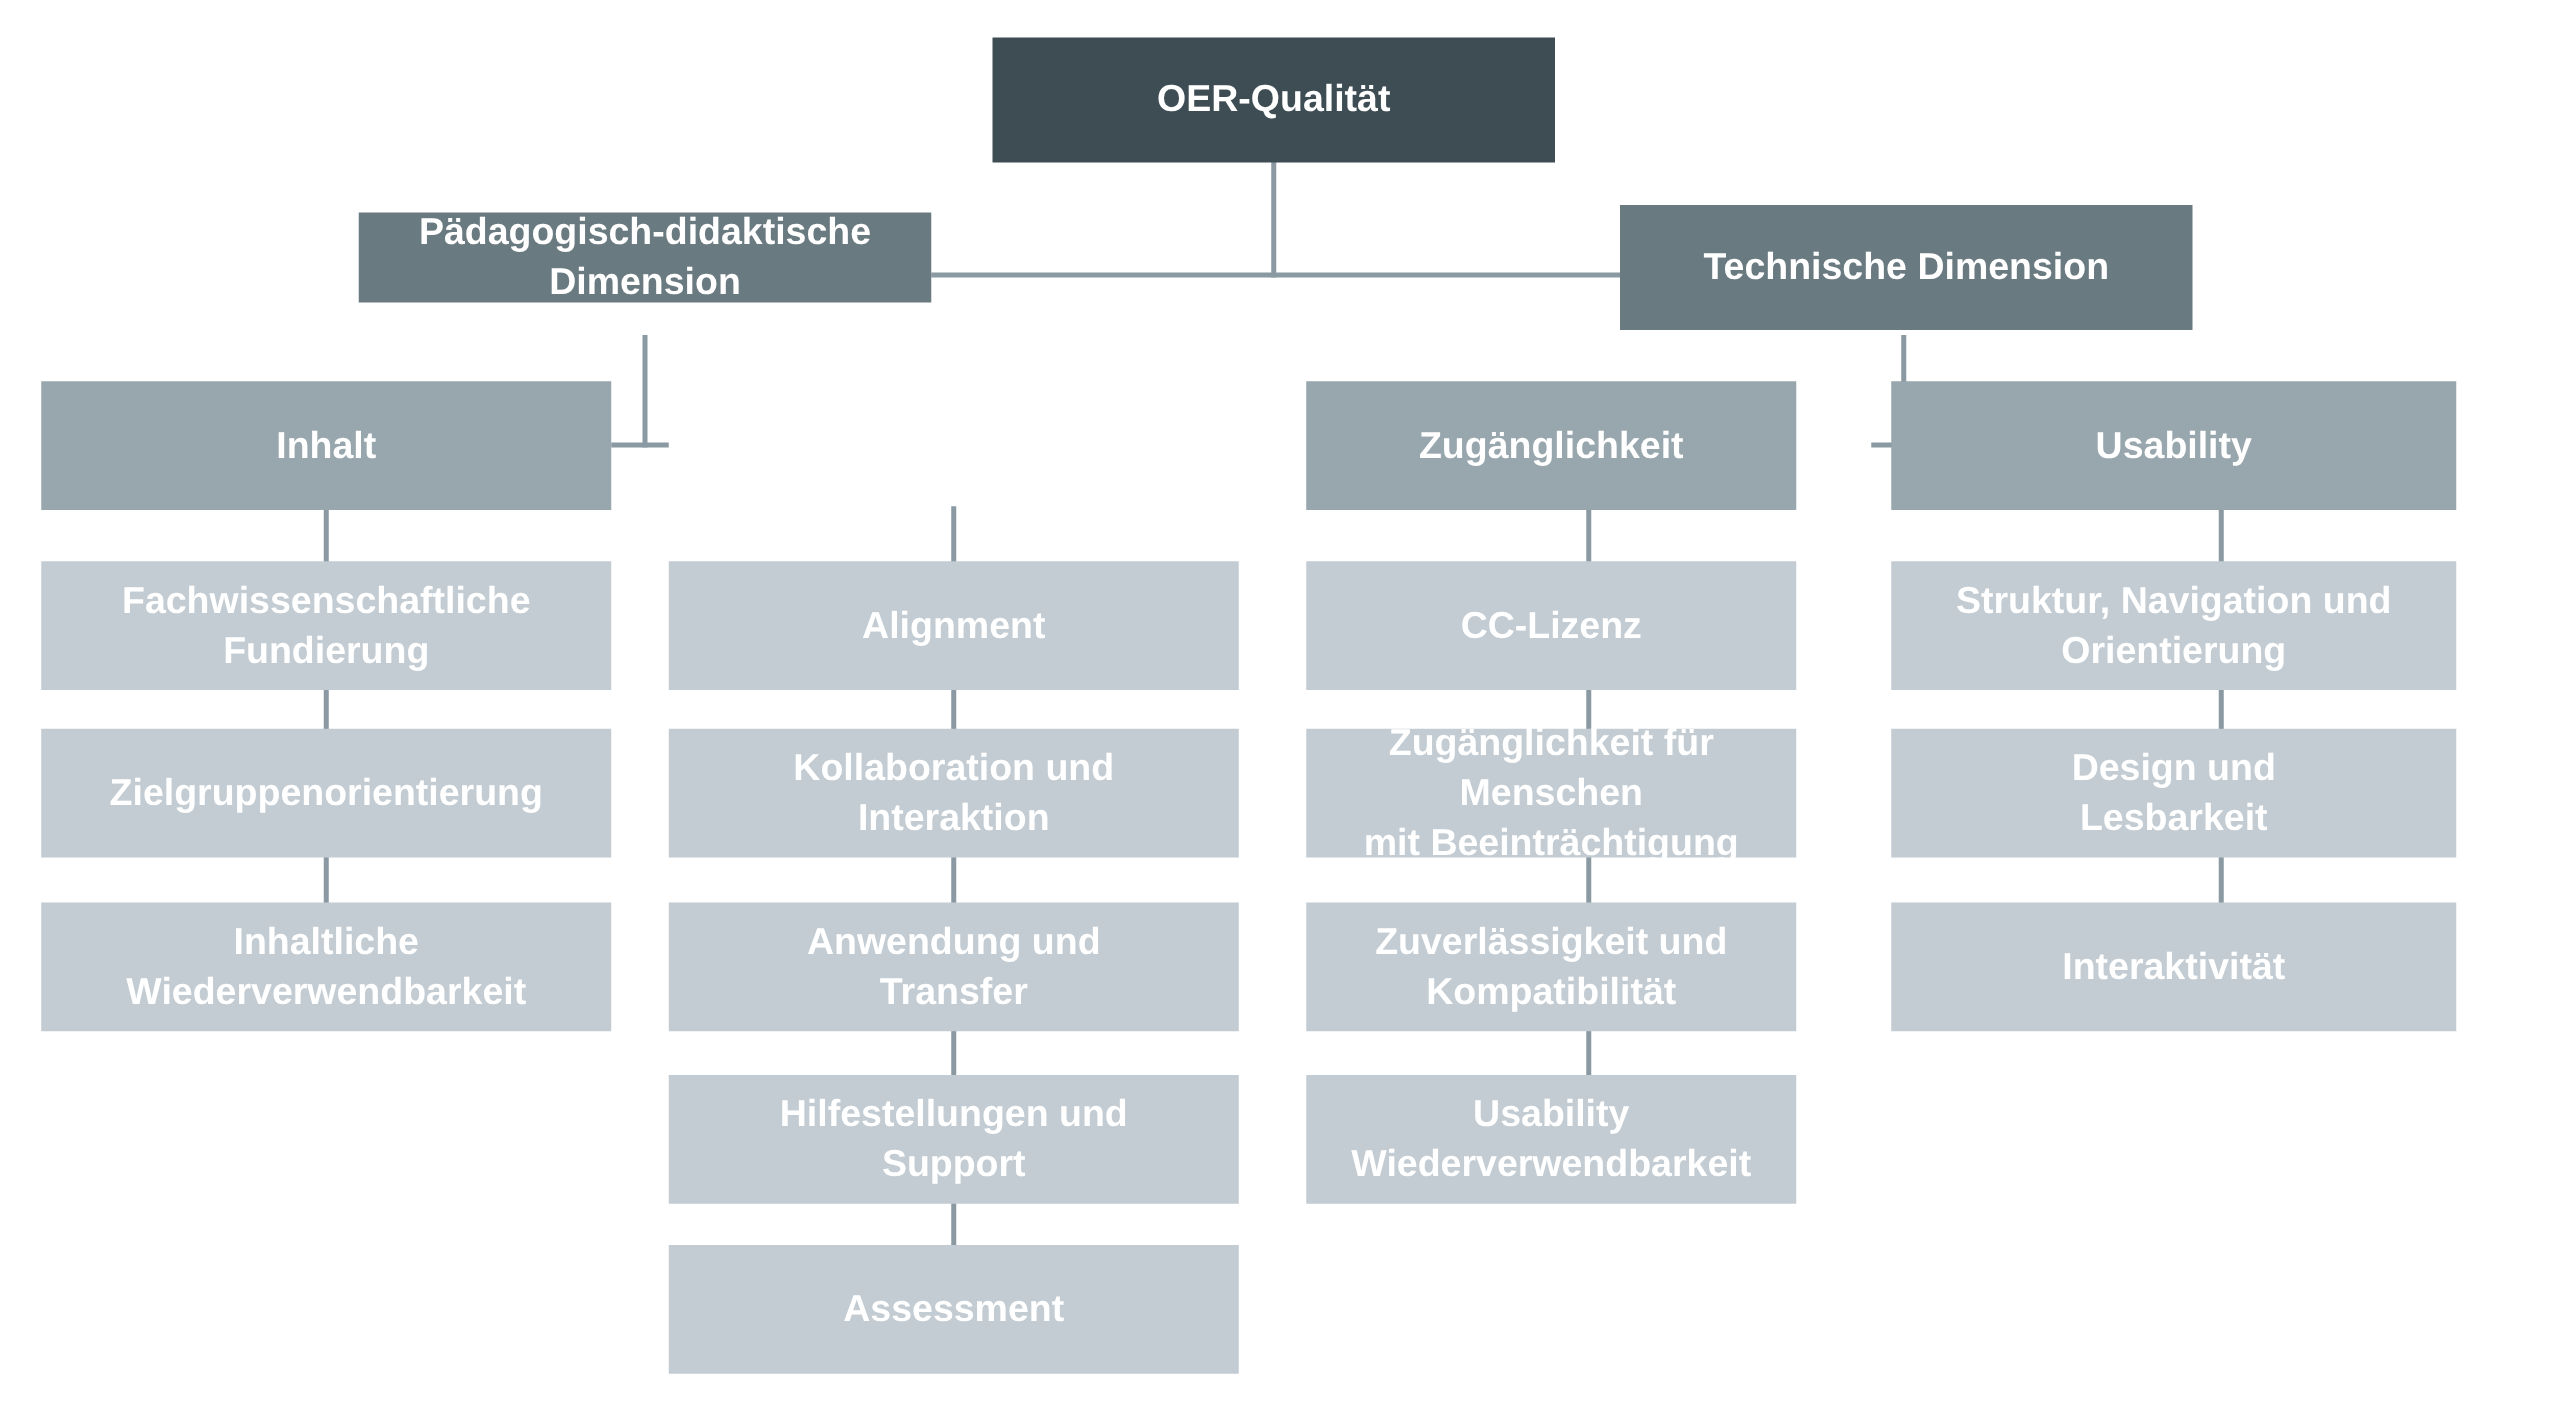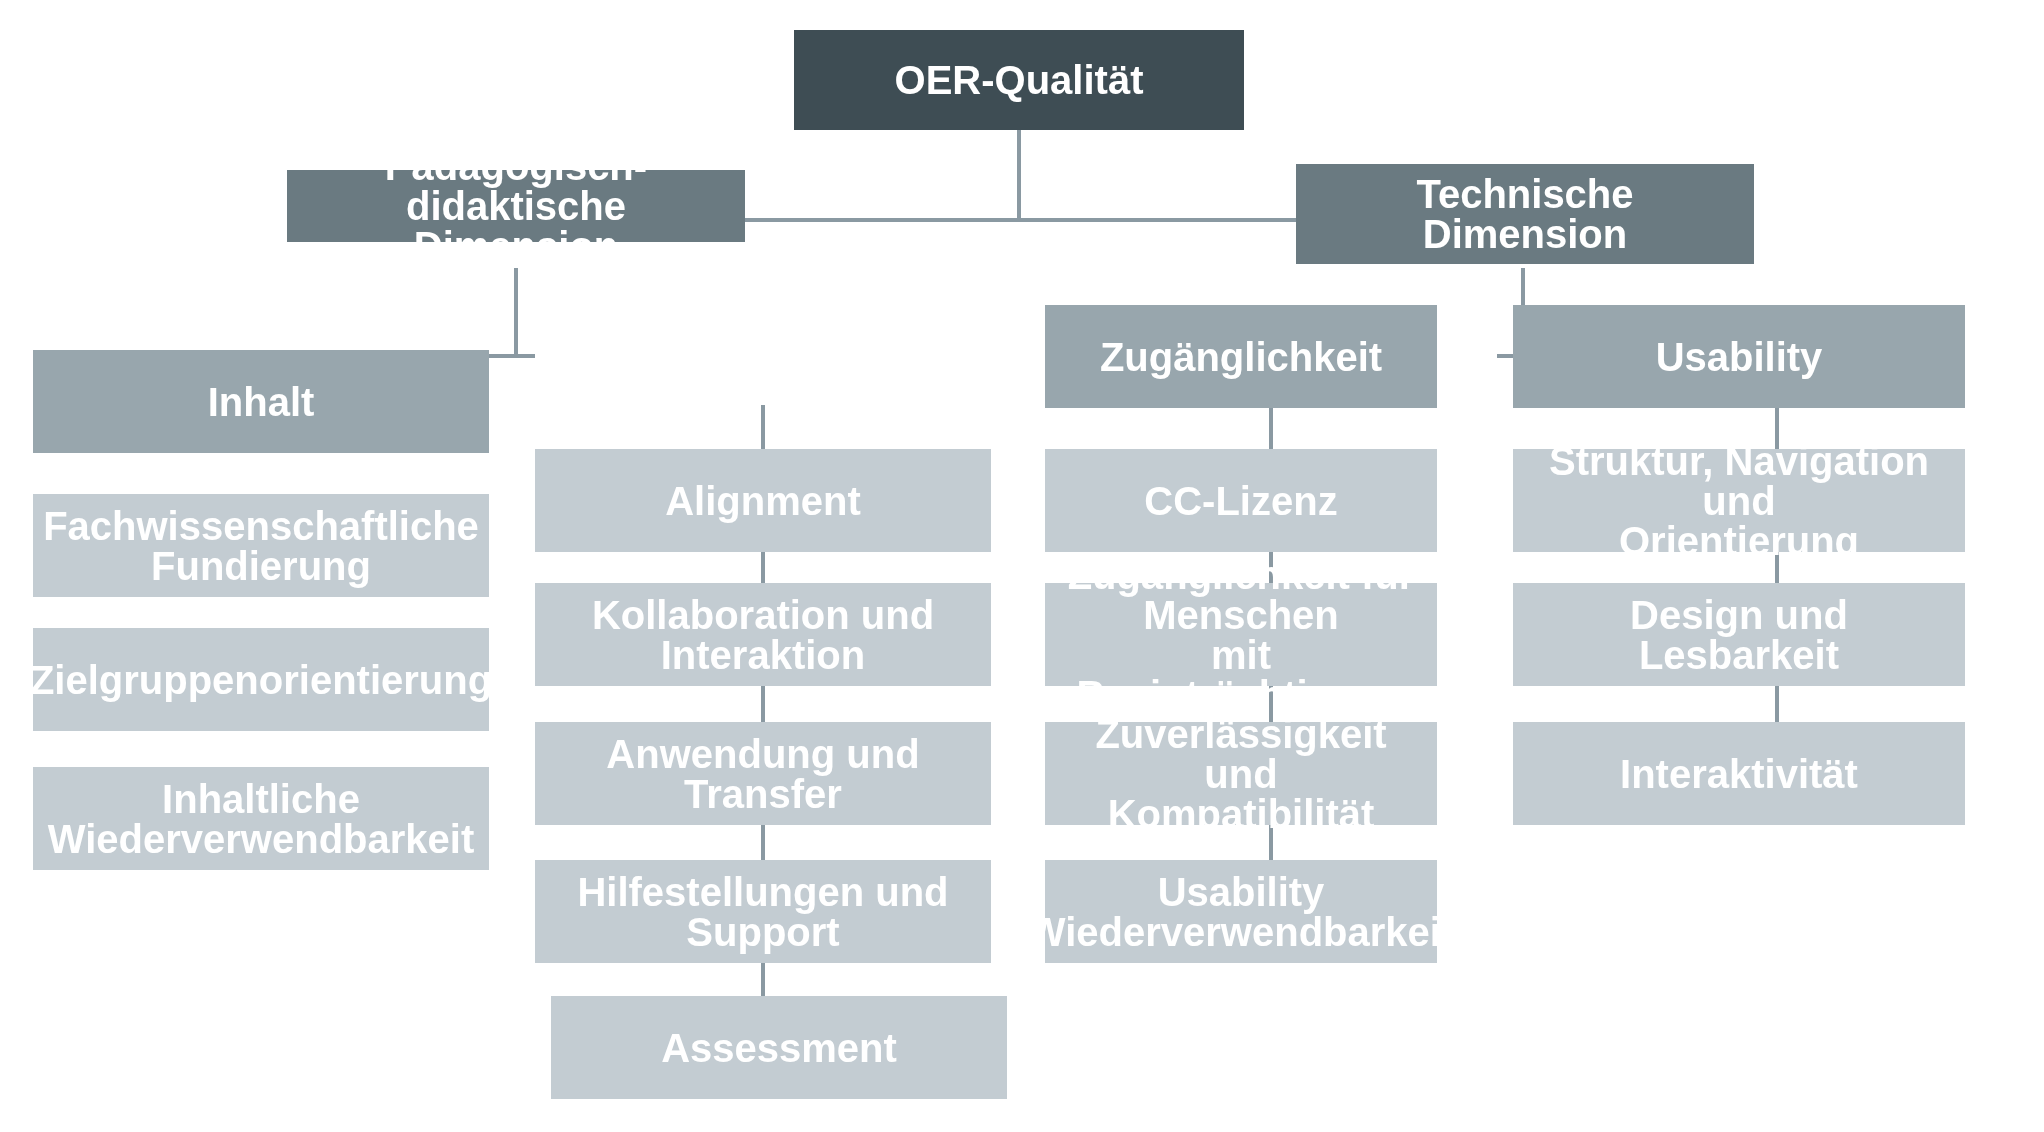--- a/index.html
+++ b/index.html
@@ -16,45 +16,45 @@
     overflow: hidden;
   }
   .box {
     position: absolute;
     display: flex;
     align-items: center;
     justify-content: center;
     text-align: center;
     color: #FFFFFF;
     font-weight: bold;
-    font-size: 40px;
+    font-size: 30px;
     line-height: 40px;
     white-space: pre-line;
     box-sizing: border-box;
     padding: 0 20px;
   }
   .root-box     { background: #3E4D54; left: 794px;  top: 30px;  width: 450px; height: 100px; }
   .dim-box      { background: #6A7A81; }
   .dim-paed     { left: 287px;  top: 170px; width: 458px; height: 72px; }
   .dim-tech     { left: 1296px; top: 164px; width: 458px; height: 100px; }
   .cat-box      { background: #98A6AD; }
   .item-box     { background: #C3CCD2; }
 
   
-  .c1 { left: 33px;   width: 456px; margin-top: 45px; }
+  .c1 { left: 33px;   width: 456px; }
   .c2 { left: 535px;  width: 456px; }
   .c3 { left: 1045px; width: 392px; }
   .c4 { left: 1513px; width: 452px; }
   
   .rH { top: 305px; height: 103px; }
   .rA { top: 449px; height: 103px; }
   .rB { top: 583px; height: 103px; }
   .rC { top: 722px; height: 103px; }
   .rD { top: 860px; height: 103px; }
-  .rE { top: 996px; height: 103px; margin-left: 16px; }
+  .rE { top: 996px; height: 103px; }
 
   .line { position: absolute; background: #8A99A2; }
   
   .v-root    { left: 1017px; top: 128px; width: 4px;   height: 94px; }
   .h-dims    { left: 745px;  top: 218px; width: 551px; height: 4px;  }
   
   .v-paed    { left: 514px;  top: 268px; width: 4px;  height: 90px; }
   .stub-paed { left: 489px;  top: 354px; width: 46px; height: 4px;  }
   .v-tech    { left: 1521px; top: 268px; width: 4px;  height: 90px; }
   .stub-tech { left: 1497px; top: 354px; width: 54px; height: 4px;  }

